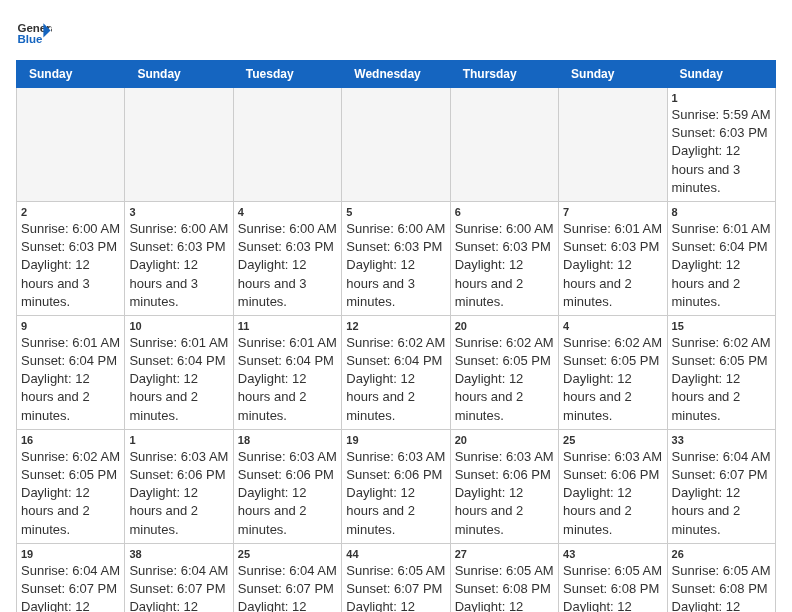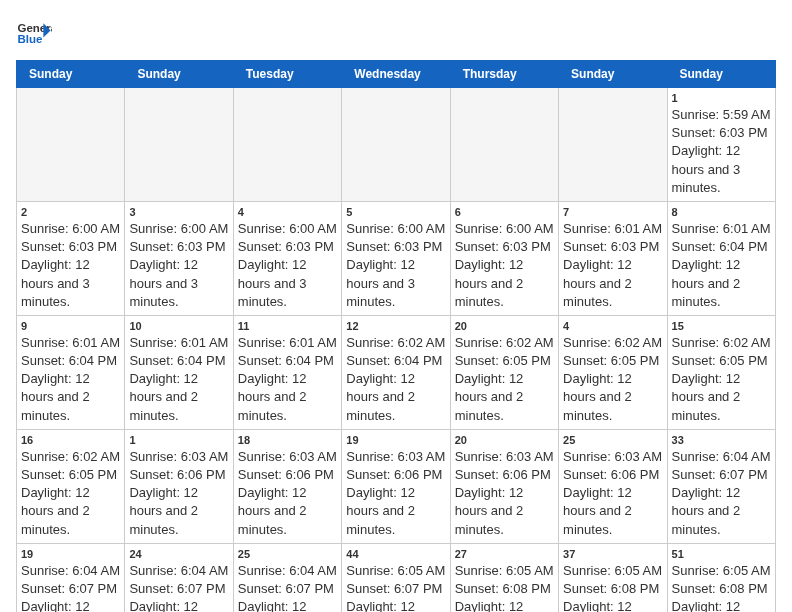--- a/index.html
+++ b/index.html
@@ -210,38 +210,38 @@
           <span class="day-number">33</span>
           <div class="day-info">Sunrise: 6:04 AM<br>Sunset: 6:07 PM<br>Daylight: 12 hours and 2 minutes.</div>
         </td>
       </tr>
       <tr>
         <td>
           <span class="day-number">19</span>
           <div class="day-info">Sunrise: 6:04 AM<br>Sunset: 6:07 PM<br>Daylight: 12 hours and 2 minutes.</div>
         </td>
         <td>
-          <span class="day-number">24</span>
+          <span class="day-number">38</span>
           <div class="day-info">Sunrise: 6:04 AM<br>Sunset: 6:07 PM<br>Daylight: 12 hours and 2 minutes.</div>
         </td>
         <td>
           <span class="day-number">25</span>
           <div class="day-info">Sunrise: 6:04 AM<br>Sunset: 6:07 PM<br>Daylight: 12 hours and 2 minutes.</div>
         </td>
         <td>
           <span class="day-number">44</span>
           <div class="day-info">Sunrise: 6:05 AM<br>Sunset: 6:07 PM<br>Daylight: 12 hours and 2 minutes.</div>
         </td>
         <td>
           <span class="day-number">27</span>
           <div class="day-info">Sunrise: 6:05 AM<br>Sunset: 6:08 PM<br>Daylight: 12 hours and 2 minutes.</div>
         </td>
         <td>
-          <span class="day-number">37</span>
+          <span class="day-number">43</span>
           <div class="day-info">Sunrise: 6:05 AM<br>Sunset: 6:08 PM<br>Daylight: 12 hours and 2 minutes.</div>
         </td>
         <td>
-          <span class="day-number">51</span>
+          <span class="day-number">26</span>
           <div class="day-info">Sunrise: 6:05 AM<br>Sunset: 6:08 PM<br>Daylight: 12 hours and 2 minutes.</div>
         </td>
       </tr>
     </tbody>
 </table>
 
 </body></html>

